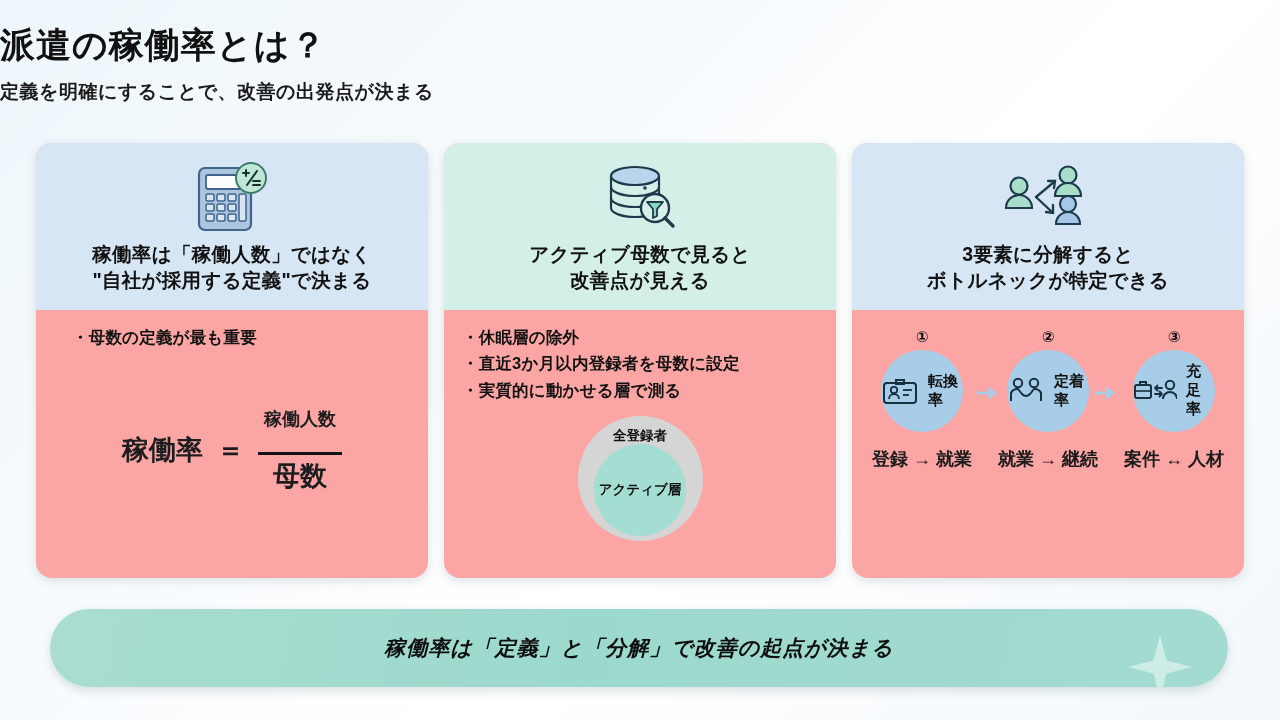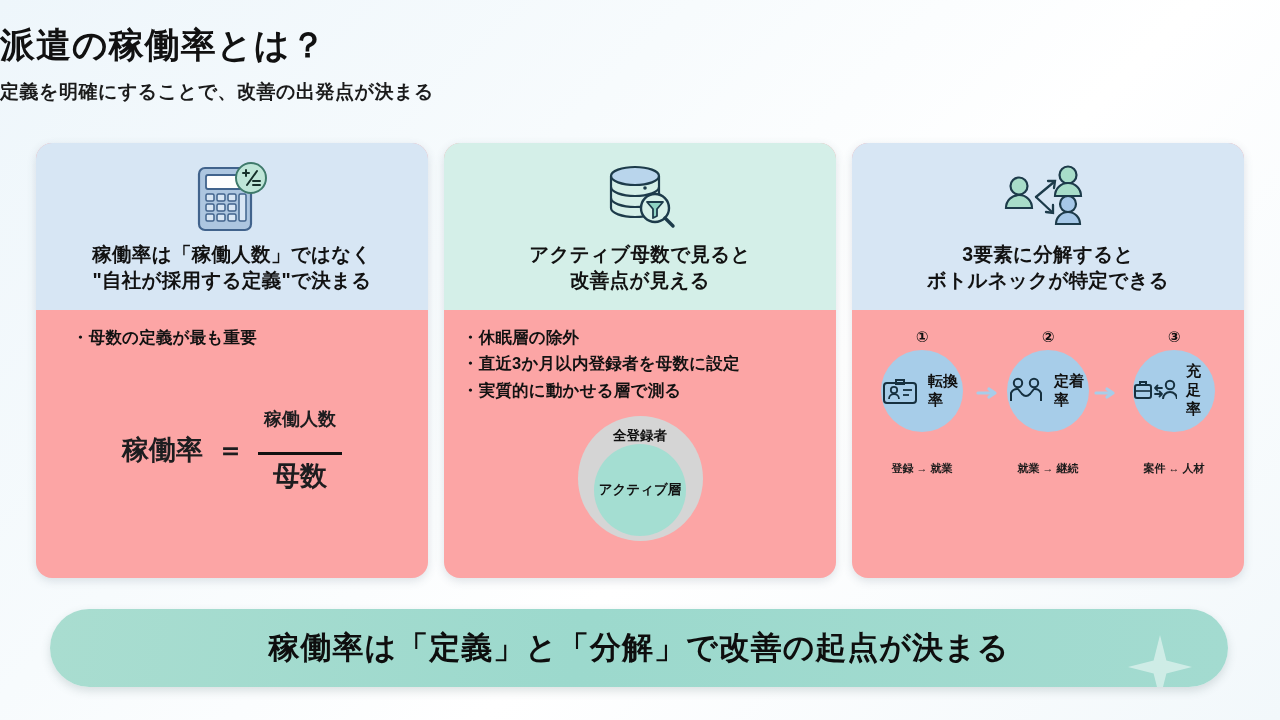--- a/index.html
+++ b/index.html
@@ -86,36 +86,36 @@
   .steps { flex:1; display:flex; align-items:flex-start; justify-content:space-between;
            padding:4px 2px 0; position:relative; }
   .step { display:flex; flex-direction:column; align-items:center; width:104px; }
   .step-num { font-size:15px; font-weight:bold; color:#111; margin-bottom:4px; }
   .step-circle {
     width:82px; height:82px; border-radius:50%; background:#a7cde9;
     display:flex; flex-direction:row; align-items:center; justify-content:center; gap:9px;
   }
   .step-ico { height:30px; display:flex; align-items:center; justify-content:center; }
   .step-label { font-size:15px; font-weight:bold; color:#111; }
-  .step-cap { margin-top:29px; font-size:11px; font-weight:bold; color:#1b1b1b; white-space:nowrap; }
+  .step-cap { margin-top:15px; font-size:18px; font-weight:bold; color:#1b1b1b; white-space:nowrap; }
   .step-arrow { position:absolute; top:62px; }
   .arrow1 { left:calc(33.33% - 12px); }
   .arrow2 { left:calc(66.66% - 14px); }
 
   
   .banner {
     position:absolute; left:50px; right:52px; top:609px; height:78px;
     border-radius:40px;
     background:linear-gradient(100deg,#a9ddd0 0%,#9cd9cd 45%,#a3dbd0 100%);
     box-shadow:0 4px 10px rgba(60,90,90,.18);
     display:flex; align-items:center; justify-content:center; overflow:hidden;
   }
   .banner-text {
-    font-size:31px; font-weight:bold; color:#0e0e0e; letter-spacing:1px;
-    position:relative; z-index:2;
+    font-size:21px; font-weight:bold; color:#0e0e0e; letter-spacing:1px;
+    position:relative; z-index:2;font-style:italic;
   }
   .sparkle {
     position:absolute; right:36px; bottom:-12px; width:64px; height:64px;
     background:rgba(255,255,255,.48); z-index:1;
     clip-path:polygon(50% 0%,60% 40%,100% 50%,60% 60%,50% 100%,40% 60%,0% 50%,40% 40%);
   }
 </style>
 </head>
 <body>
 

